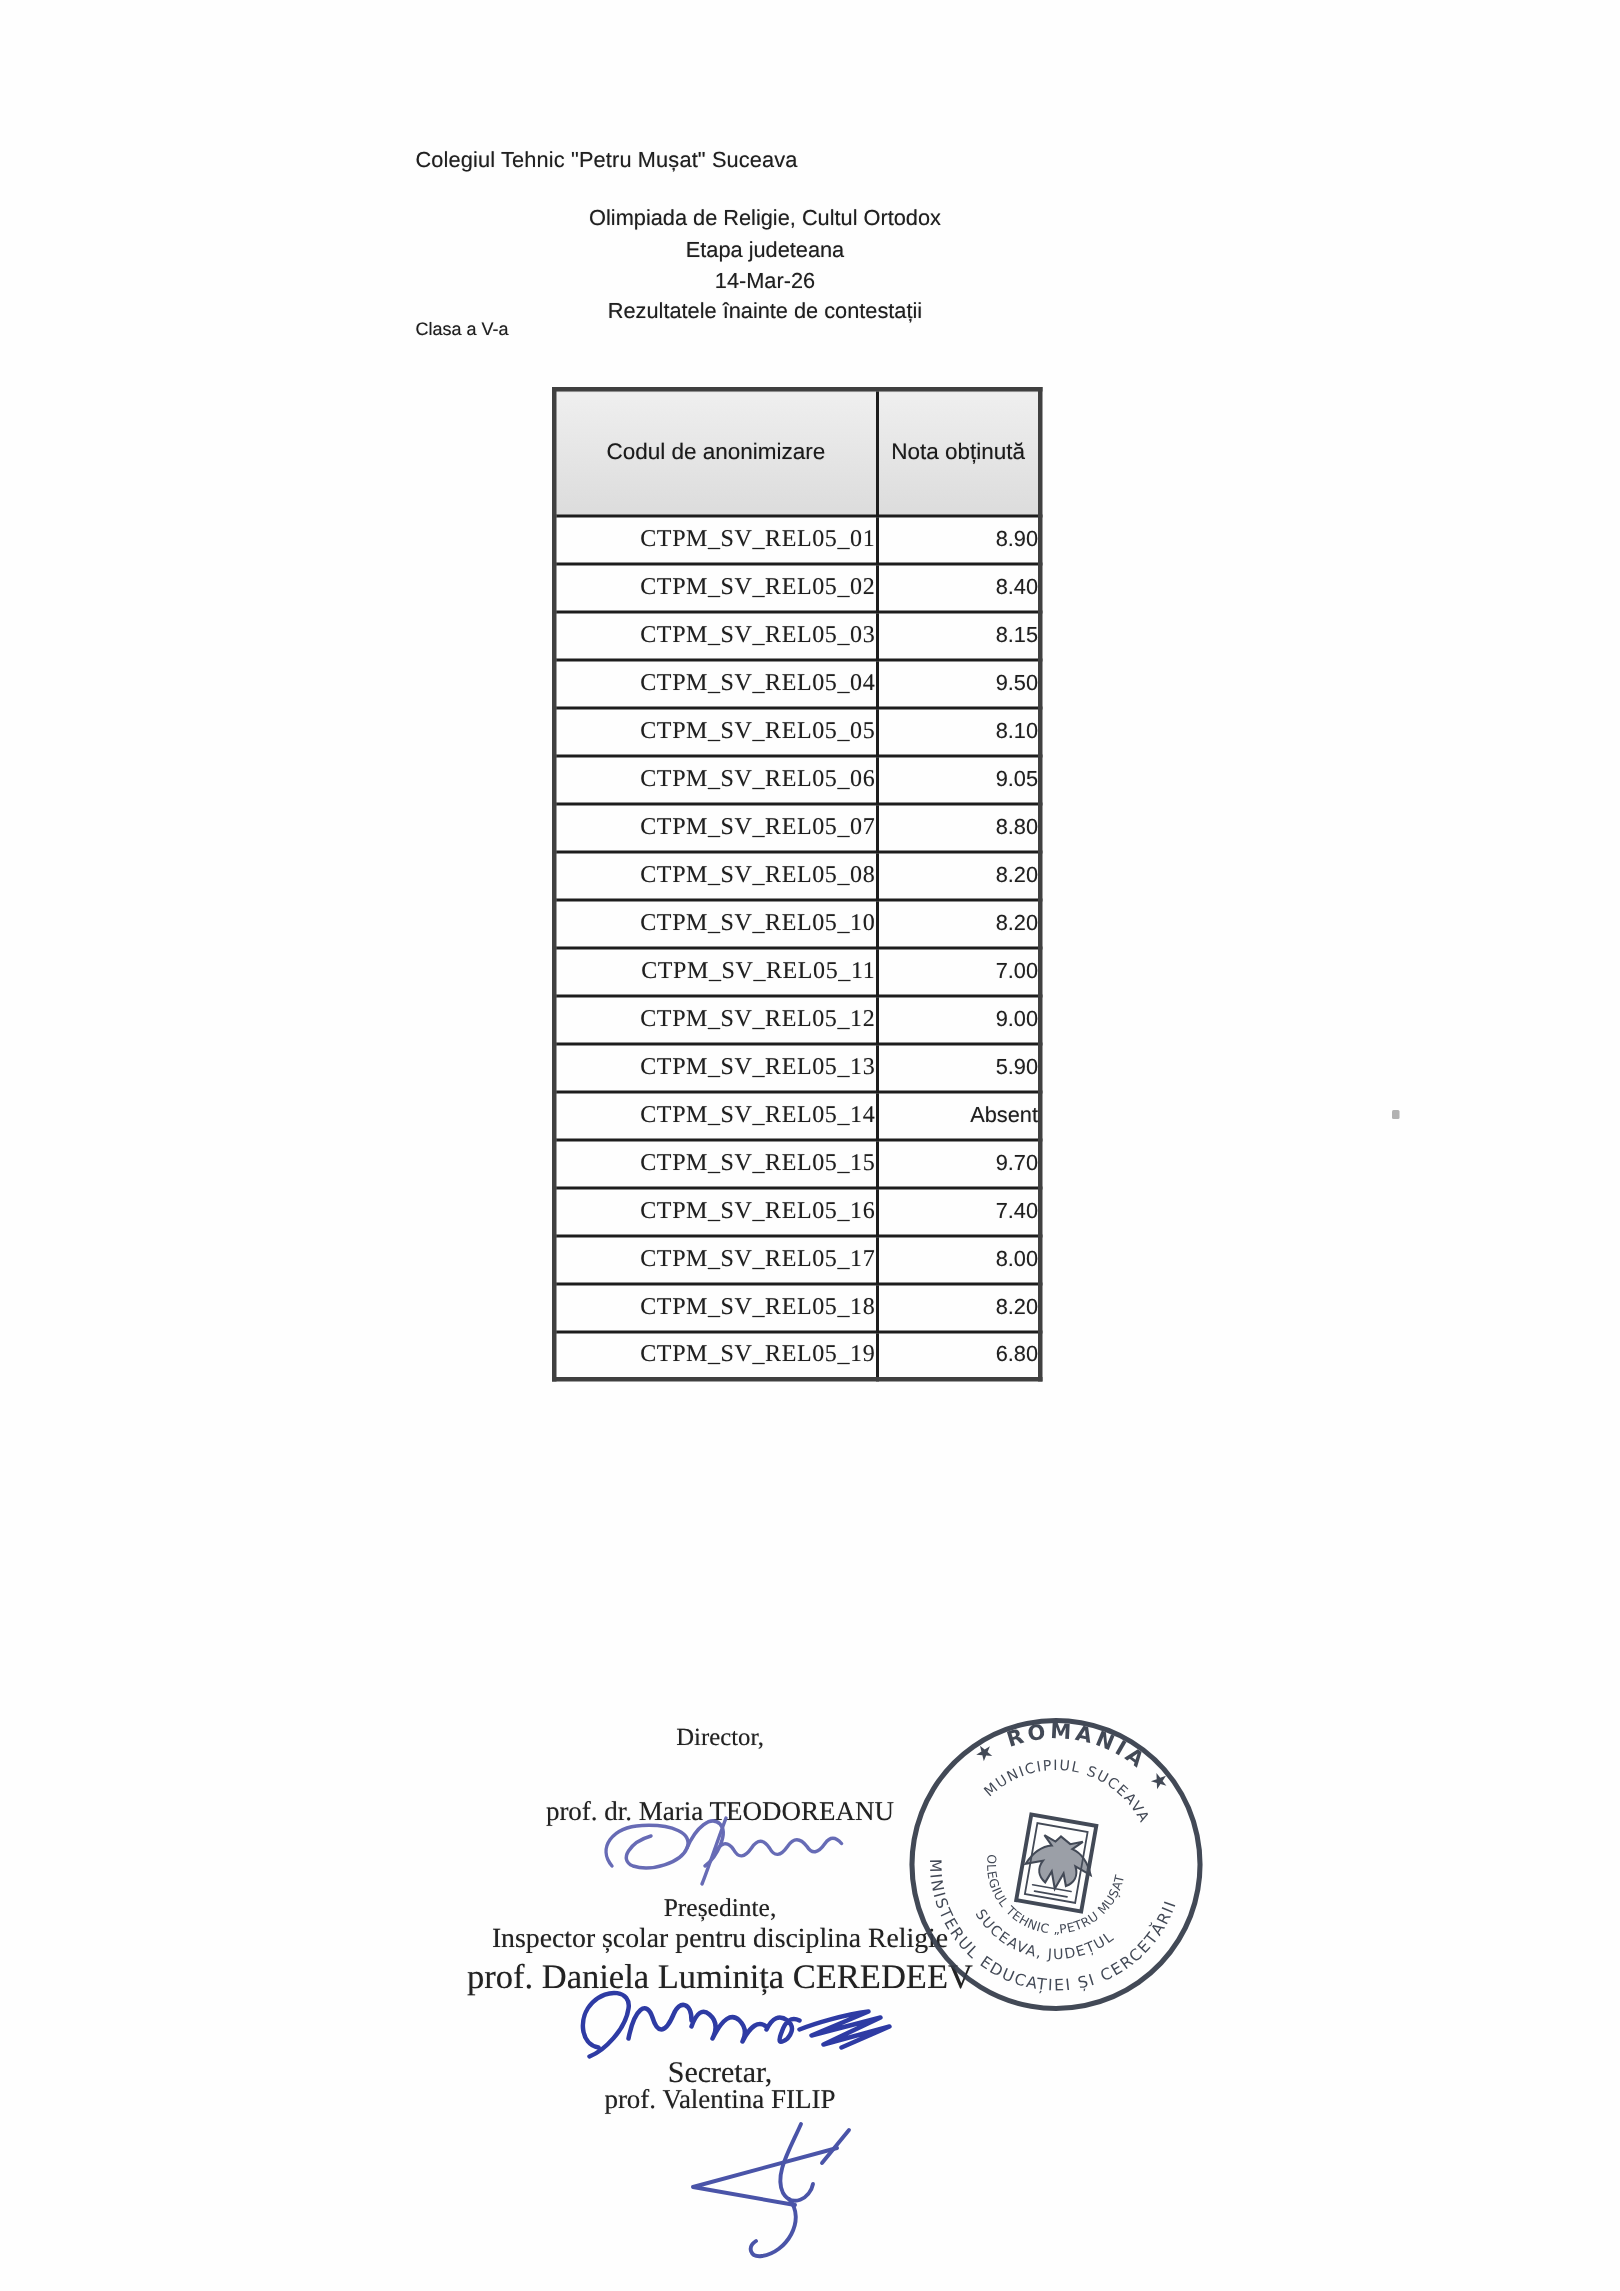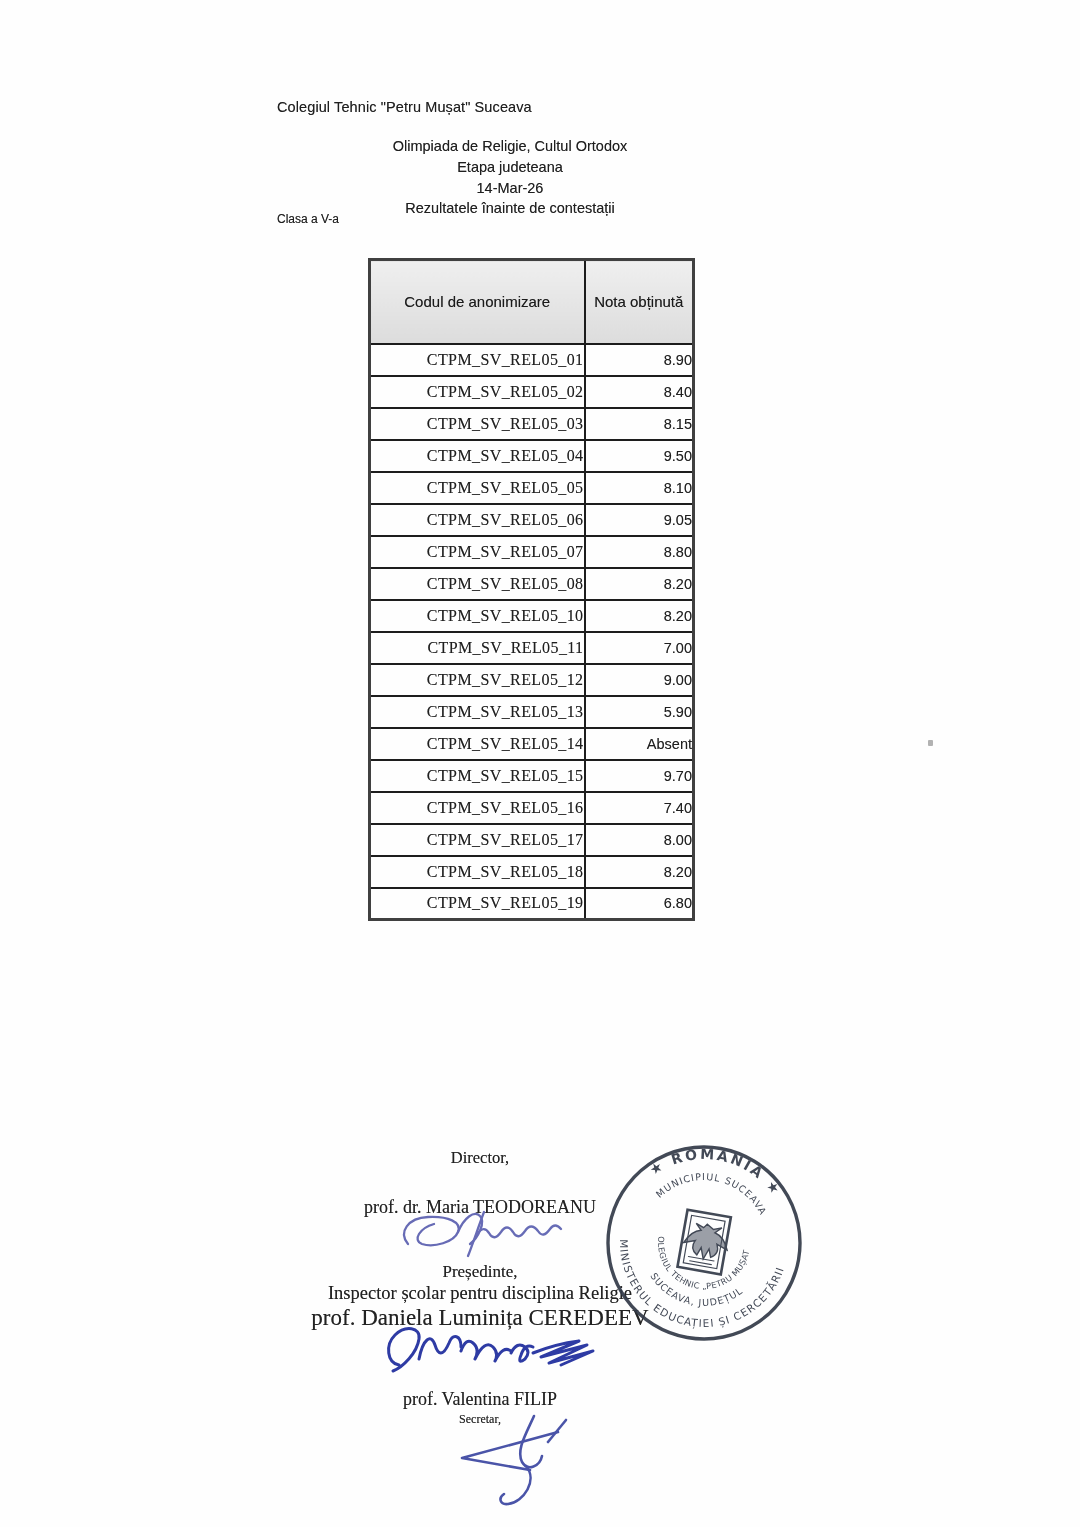--- a/index.html
+++ b/index.html
@@ -53,21 +53,21 @@
   .sig-line {
     position:absolute; left:300px; width:360px; text-align:center;
     font-family:"Liberation Serif", serif; color:#222;
     text-shadow:0 0 .5px rgba(40,40,40,.5);
   }
   #l-director       { top:1148px; font-size:16.5px; }
   #l-director-name  { top:1197px; font-size:18px; }
   #l-presedinte     { top:1262px; font-size:17px; }
   #l-inspector      { top:1283px; font-size:18.5px; }
   #l-president-name { top:1305px; font-size:23px; }
-  #l-secretar       { top:1371px; font-size:12px;margin-top:41px; }
+  #l-secretar       { top:1371px; font-size:20px; }
   #l-secretary-name { top:1389px; font-size:18px; }
   .sig-svg { position:absolute; pointer-events:none; }
   #sig-director { left:398px; top:1202px; }
   #sig-ceredeev { left:383px; top:1315px; }
   #sig-filip    { left:446px; top:1408px; }
   
   #stamp { position:absolute; left:596px; top:1144px; opacity:.92; }
   #stamp text {
     font-family:"DejaVu Sans", sans-serif; fill:#333a48;
   }

